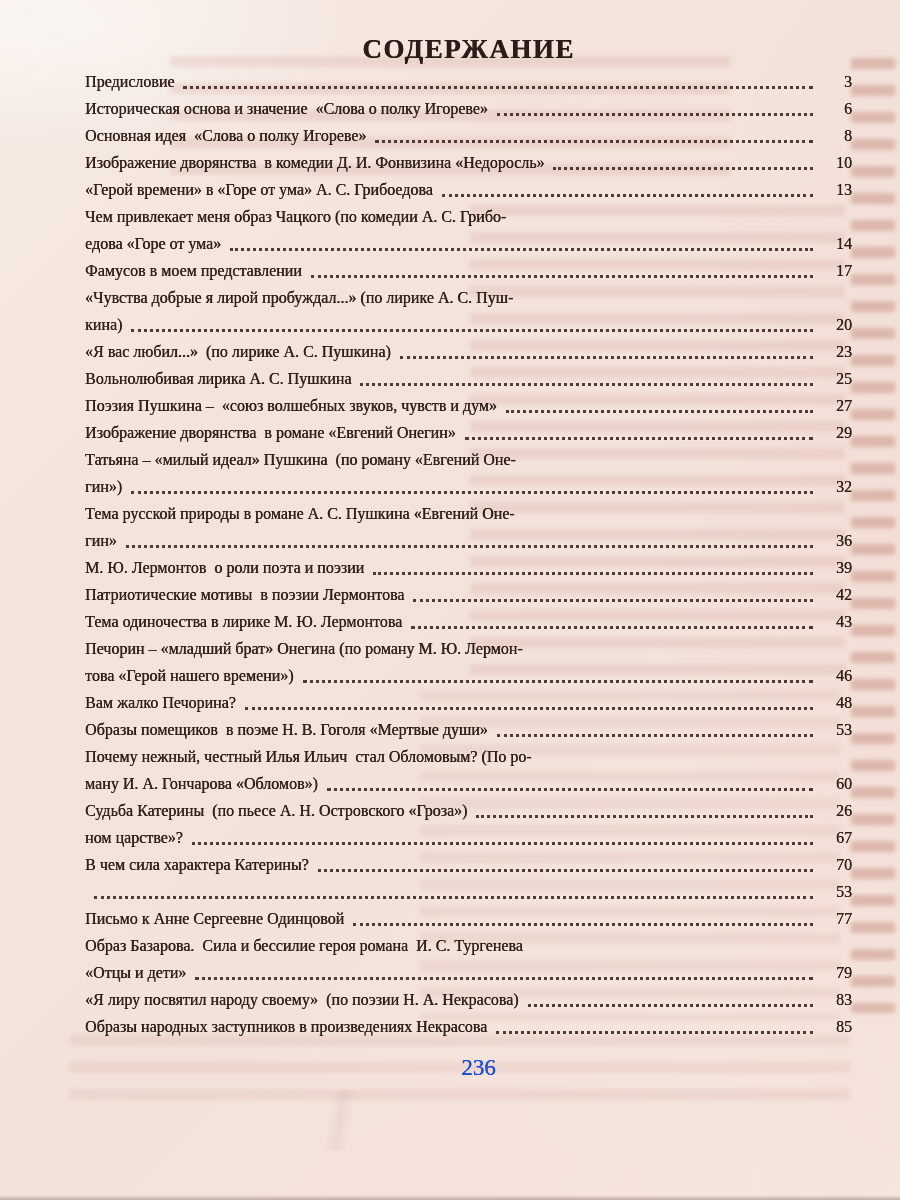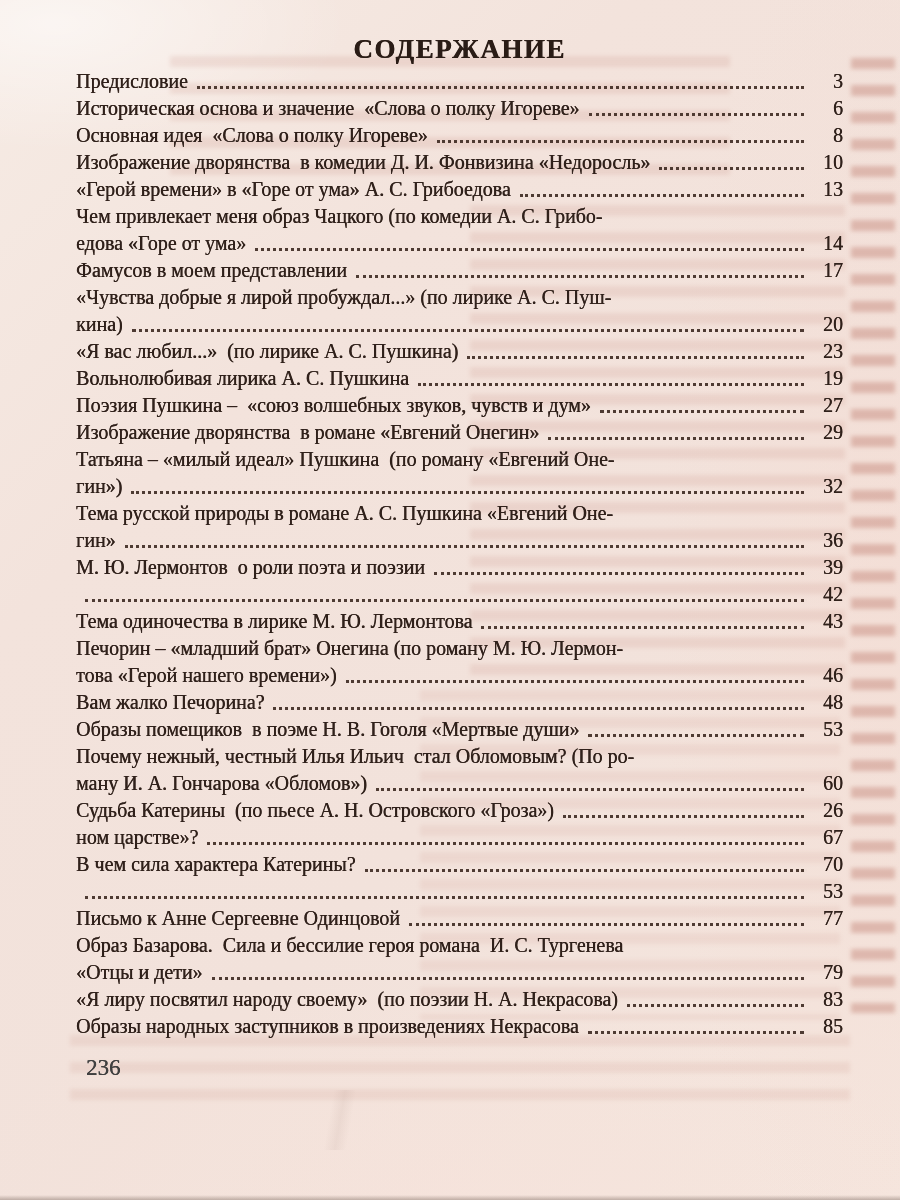--- a/index.html
+++ b/index.html
@@ -38,50 +38,50 @@
   .bleed-mid-block{left:470px;top:205px;width:375px;height:470px;opacity:.15;}
   .bleed-lower-block{left:420px;top:690px;width:420px;height:330px;opacity:.11;}
   .bleed-footer-block{left:70px;top:1035px;width:780px;height:70px;opacity:.13;}
   .crease{
     position:absolute;left:60px;top:1090px;width:560px;height:60px;opacity:.18;
     background:linear-gradient(100deg, rgba(255,255,255,0) 48%, rgba(160,130,120,.6) 50%, rgba(255,255,255,0) 52%);
     pointer-events:none;
   }
 
   .content{
-    position:absolute;left:76px;top:0;width:767px;
+    position:absolute;left:85px;top:0;width:767px;
     color:#2e201a;
   }
   .toc-title{
     margin-top:33px;height:33px;line-height:33px;
     text-align:center;font-size:27px;font-weight:bold;letter-spacing:1.5px;
     color:#2a1c16;
     text-shadow:0.4px 0 0 currentColor;
   }
   .toc-list{
     margin-top:2px;
-    font-size:20px;color:#30211b;
+    font-size:16px;color:#30211b;
     text-shadow:0.35px 0 0 currentColor;
   }
   .toc-line{
     display:flex;align-items:baseline;
     height:27px;line-height:27px;
     white-space:nowrap;overflow:hidden;
   }
   .toc-line .t{flex:0 1 auto;white-space:pre;}
   .toc-line .dots{
     flex:1 1 auto;min-width:14px;height:0;align-self:flex-end;
     border-bottom:3.4px dotted #412d25;
     margin:0 7px 6px 9px;opacity:.92;
   }
   .toc-line .pg{flex:0 0 auto;min-width:32px;text-align:right;}
   .toc-line.nopage .dots{border-bottom:none;min-width:0;margin:0;}
 
   .footer-page-number{
-    margin-top:15px;font-size:23px;color:#404040;
+    margin-top:15px;text-align:center;font-size:23px;color:#1d4ed8;
     transform:translateX(10px);
     text-shadow:0.3px 0 0 currentColor;
   }
 </style>
 </head>
 <body>
 
 <div class="scan">
   <div class="paper"></div>
 
@@ -146,21 +146,21 @@
     <span class="pg">20</span>
   </div>
         <div class="toc-line">
     <span class="t">«Я вас любил...»  (по лирике А. С. Пушкина)</span>
     <span class="dots"></span>
     <span class="pg">23</span>
   </div>
         <div class="toc-line">
     <span class="t">Вольнолюбивая лирика А. С. Пушкина</span>
     <span class="dots"></span>
-    <span class="pg">19</span>
+    <span class="pg">25</span>
   </div>
         <div class="toc-line">
     <span class="t">Поэзия Пушкина –  «союз волшебных звуков, чувств и дум»</span>
     <span class="dots"></span>
     <span class="pg">27</span>
   </div>
         <div class="toc-line">
     <span class="t">Изображение дворянства  в романе «Евгений Онегин»</span>
     <span class="dots"></span>
     <span class="pg">29</span>
@@ -184,20 +184,21 @@
     <span class="t">гин»</span>
     <span class="dots"></span>
     <span class="pg">36</span>
   </div>
         <div class="toc-line">
     <span class="t">М. Ю. Лермонтов  о роли поэта и поэзии</span>
     <span class="dots"></span>
     <span class="pg">39</span>
   </div>
         <div class="toc-line">
+    <span class="t">Патриотические мотивы  в поэзии Лермонтова</span>
     <span class="dots"></span>
     <span class="pg">42</span>
   </div>
         <div class="toc-line">
     <span class="t">Тема одиночества в лирике М. Ю. Лермонтова</span>
     <span class="dots"></span>
     <span class="pg">43</span>
   </div>
         <div class="toc-line nopage">
     <span class="t">Печорин – «младший брат» Онегина (по роману М. Ю. Лермон-</span>

